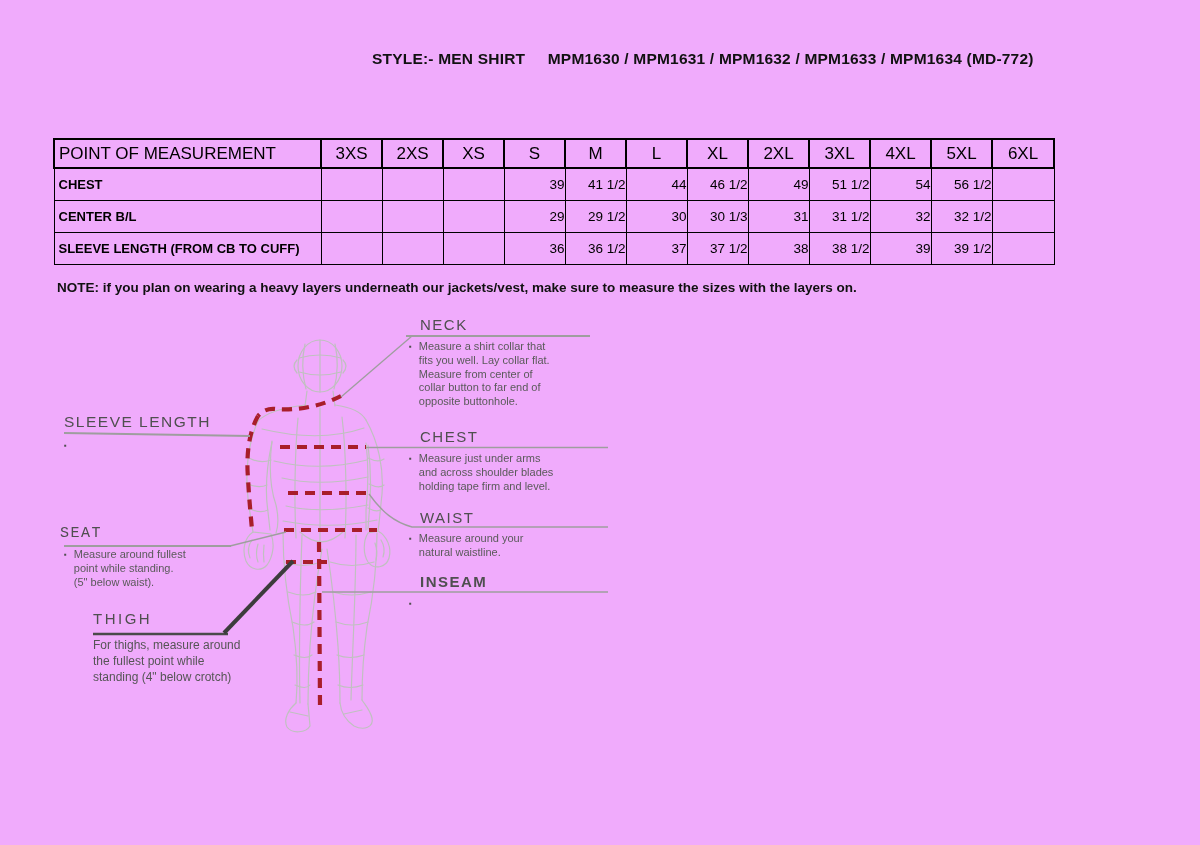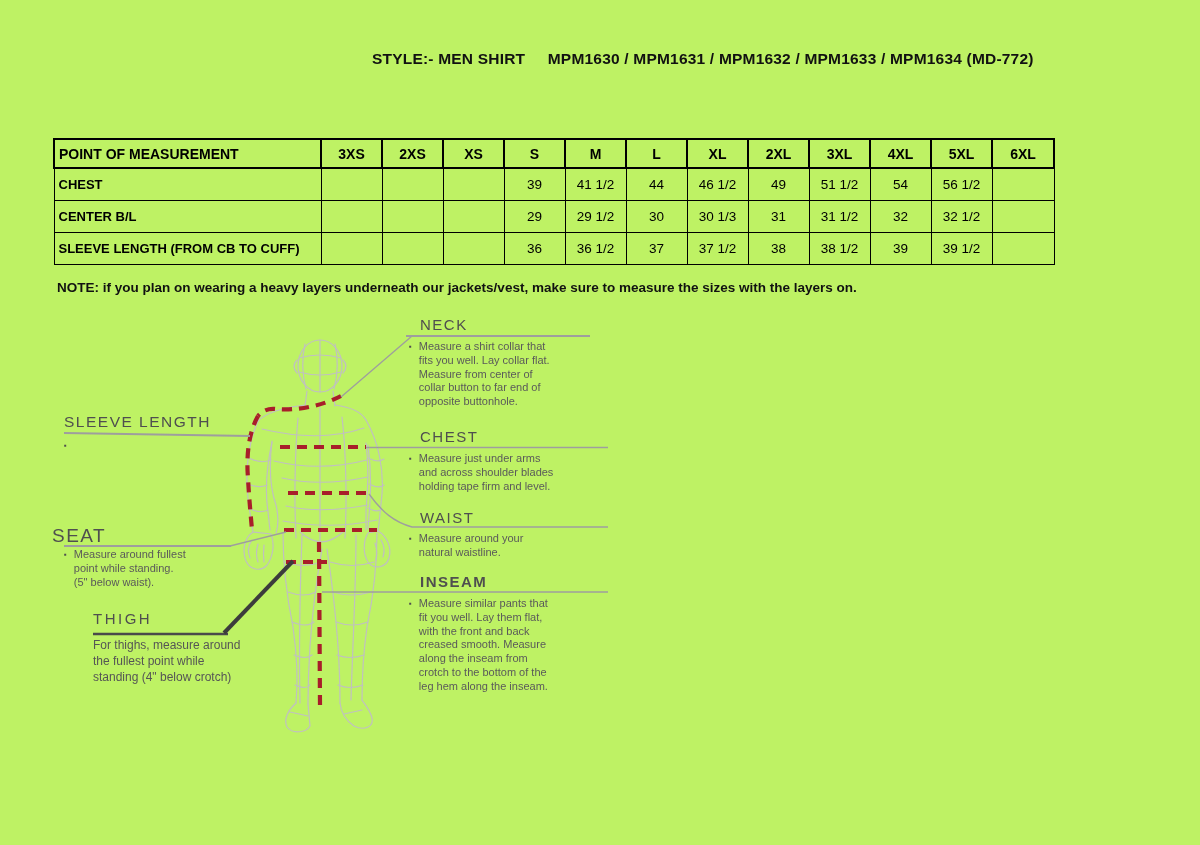--- a/index.html
+++ b/index.html
@@ -1,46 +1,46 @@
 <!DOCTYPE html>
 <html><head>
 <meta charset="utf-8">
 <style>
   html,body{margin:0;padding:0;background:#fff;}
-  .page{position:relative;width:1200px;height:845px;background:#bef264;overflow:hidden;
+  .page{position:relative;width:1200px;height:845px;background:#f0abfc;overflow:hidden;
         font-family:"Liberation Sans",sans-serif;color:#000;}
   
   .doc-title{position:absolute;left:372px;top:50px;font-size:15.5px;font-weight:bold;
              white-space:pre;letter-spacing:0.2px;color:#111;}
   
   .size-table{position:absolute;left:53px;top:138px;width:1000px;border-collapse:collapse;
               table-layout:fixed;}
-  .size-table th{border:2.2px solid #000;font-size:14px;font-weight:bold;height:27px;
+  .size-table th{border:2.2px solid #000;font-size:17px;font-weight:normal;height:27px;
                  text-align:center;padding:0;}
-  .size-table td{border:1.6px solid #000;font-size:13.5px;height:31px;text-align:center;
+  .size-table td{border:1.6px solid #000;font-size:13.5px;height:31px;text-align:right;
                  padding:0;}
   .size-table th.rowhead-col{text-align:left;padding-left:4px;}
   .size-table td.rowlabel{text-align:left;padding-left:4px;font-weight:bold;font-size:13px;}
   
   .note-line{position:absolute;left:57px;top:280px;font-size:13.5px;font-weight:bold;color:#111;}
   
   .diagram-svg{position:absolute;left:0;top:0;width:1200px;height:845px;pointer-events:none;}
   
   .sec-heading{position:absolute;color:#4f4f4f;font-size:15px;letter-spacing:1.5px;
                font-weight:normal;}
   .sec-text{position:absolute;display:flex;gap:7px;color:#5a5a5a;font-size:11px;
             line-height:1.25;}
   .sec-text .txt{white-space:pre-line;}
   .bullet{font-size:8px;line-height:1;margin-top:3px;color:#4f4f4f;}
   .h-neck{left:420px;top:316px;}      .t-neck{left:409px;top:340px;width:200px;}
   .h-chest{left:420px;top:428px;}     .t-chest{left:409px;top:452px;width:200px;}
   .h-waist{left:420px;top:509px;}     .t-waist{left:409px;top:532px;width:200px;}
   .h-inseam{left:420px;top:573px;font-weight:bold;}    .t-inseam{left:409px;top:597px;width:200px;}
   .h-sleeve{left:64px;top:413px;font-size:15.5px;}  .t-sleeve{left:64px;top:439px;width:200px;}
-  .h-seat{left:52px;top:525px;font-size:19px;}    .t-seat{left:64px;top:548px;width:200px;}
+  .h-seat{left:60px;top:525px;font-size:15px;font-family:Liberation Mono, monospace;}    .t-seat{left:64px;top:548px;width:200px;}
   .h-thigh{left:93px;top:610px;font-size:15px;letter-spacing:2.5px;}
   .t-thigh{left:93px;top:638px;width:210px;font-size:12px;line-height:1.32;color:#555;}
 </style>
 </head>
 <body>
 
 <div class="page">
 
   <div class="doc-title">STYLE:- MEN SHIRT     MPM1630 / MPM1631 / MPM1632 / MPM1633 / MPM1634 (MD-772)</div>
 
@@ -242,27 +242,20 @@
   <div class="sec-heading h-waist">WAIST</div>
   <div class="sec-text t-waist">
     <span class="bullet">▪</span>
     <span class="txt">Measure around your
 natural waistline.</span>
   </div>
 
   <div class="sec-heading h-inseam">INSEAM</div>
   <div class="sec-text t-inseam">
     <span class="bullet">▪</span>
-    <span class="txt">Measure similar pants that
-fit you well. Lay them flat,
-with the front and back
-creased smooth. Measure
-along the inseam from
-crotch to the bottom of the
-leg hem along the inseam.</span>
   </div>
 
   <div class="sec-heading h-sleeve">SLEEVE LENGTH</div>
   <div class="sec-text t-sleeve">
     <span class="bullet">▪</span>
   </div>
 
   <div class="sec-heading h-seat">SEAT</div>
   <div class="sec-text t-seat">
     <span class="bullet">▪</span>

